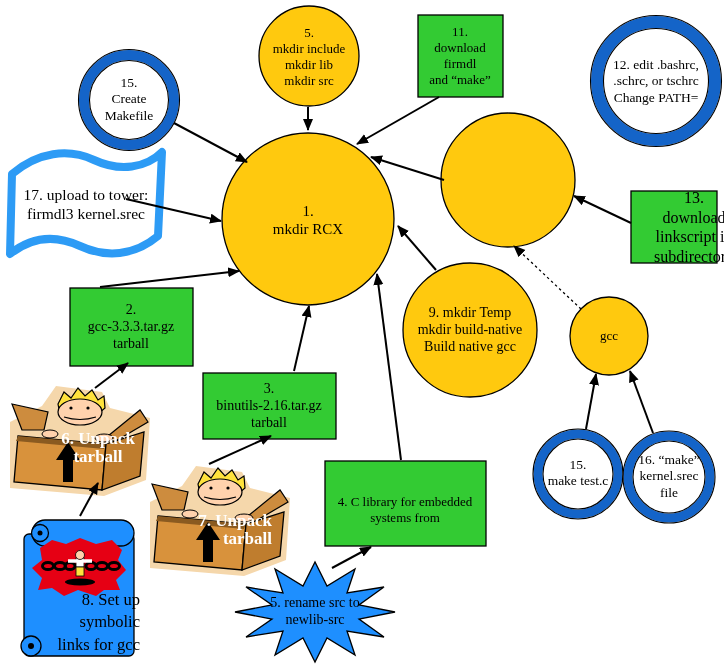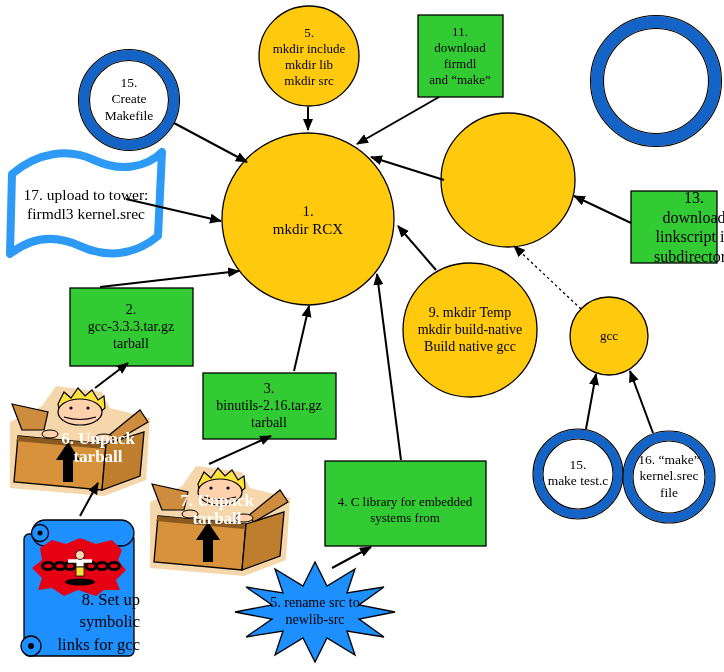--- a/index.html
+++ b/index.html
@@ -131,20 +131,23 @@
 </svg>
 
 <div class="lbl" style="left:309px;top:57px;font-size:13px;width:110px;">5.
 mkdir include
 mkdir lib
 mkdir src</div>
 <div class="lbl" style="left:460px;top:56px;font-size:13px;width:84px;">11.
 download
 firmdl
 and “make”</div>
+<div class="lbl" style="left:656px;top:82px;font-size:13.5px;width:118px;">12. edit .bashrc,
+.schrc, or tschrc
+Change  PATH=</div>
 <div class="lbl" style="left:129px;top:100px;font-size:13.5px;width:80px;">15.
 Create
 Makefile</div>
 <div class="lbl" style="left:308px;top:220px;font-size:15px;width:120px;">1.
 mkdir RCX</div>
 <div class="lbl" style="left:694px;top:227px;font-size:16px;width:102px;">13.
 download
 linkscript in
 subdirectory</div>
 <div class="lbl" style="left:86px;top:205px;font-size:15.5px;width:160px;">17. upload to tower:
@@ -154,21 +157,21 @@
 tarball</div>
 <div class="lbl" style="left:470px;top:330px;font-size:14px;width:134px;">9. mkdir Temp
 mkdir build-native
 Build native gcc</div>
 <div class="lbl" style="left:609px;top:336px;font-size:13px;width:60px;">gcc</div>
 <div class="lbl" style="left:269px;top:406px;font-size:14px;width:132px;">3.
 binutils-2.16.tar.gz
 tarball</div>
 <div class="lbl white" style="left:98px;top:448px;font-size:17px;width:110px;">6. Unpack
 tarball</div>
-<div class="lbl white" style="left:217px;top:510px;font-size:17px;width:110px;">7. Unpack
+<div class="lbl white" style="left:217px;top:530px;font-size:17px;width:110px;text-align:right;">7. Unpack
 tarball</div>
 <div class="lbl leftalign" style="left:88px;top:622px;font-size:16.5px;width:104px;line-height:1.35;text-align:right;">8. Set up
 symbolic
 links for gcc</div>
 <div class="lbl" style="left:405px;top:502px;font-size:13px;width:170px;">
   <span>4. C library for embedded
 systems from</span>
 </div>
 <div class="lbl" style="left:315px;top:611px;font-size:14px;width:140px;">5. rename src to
 newlib-src</div>

